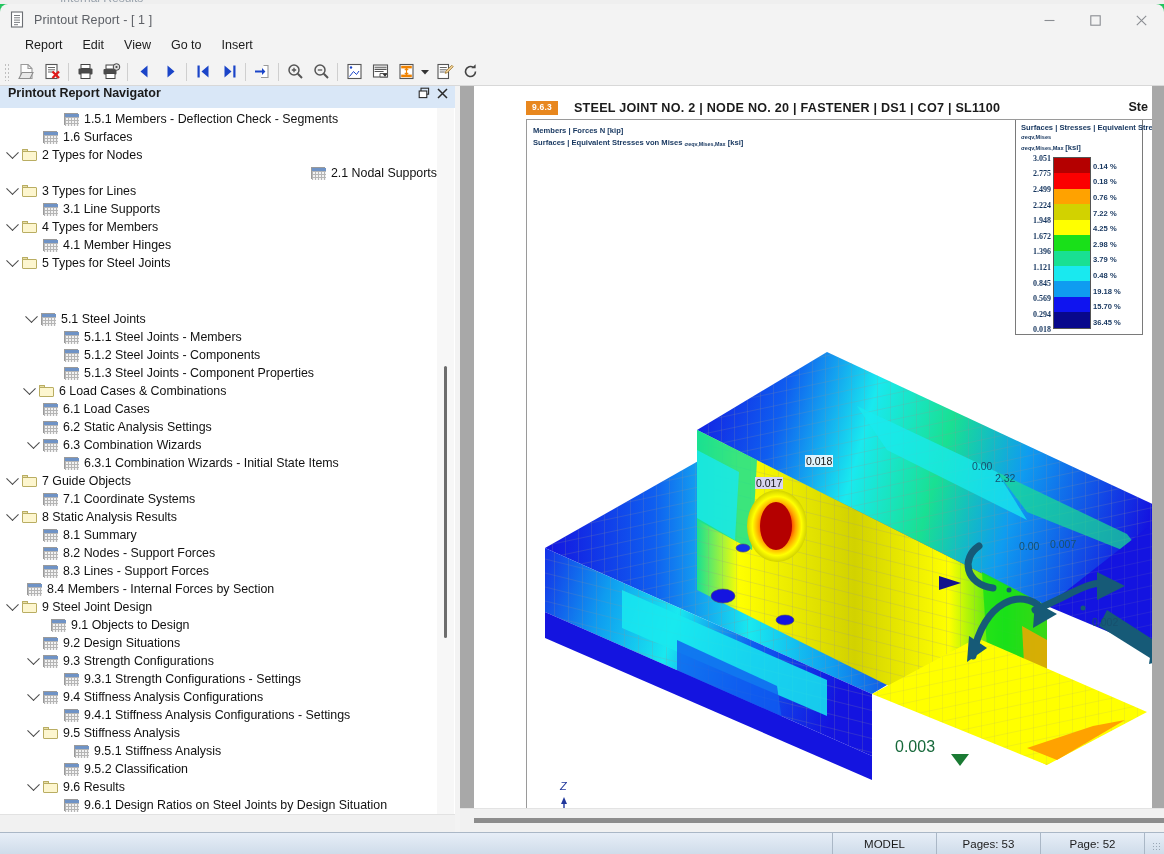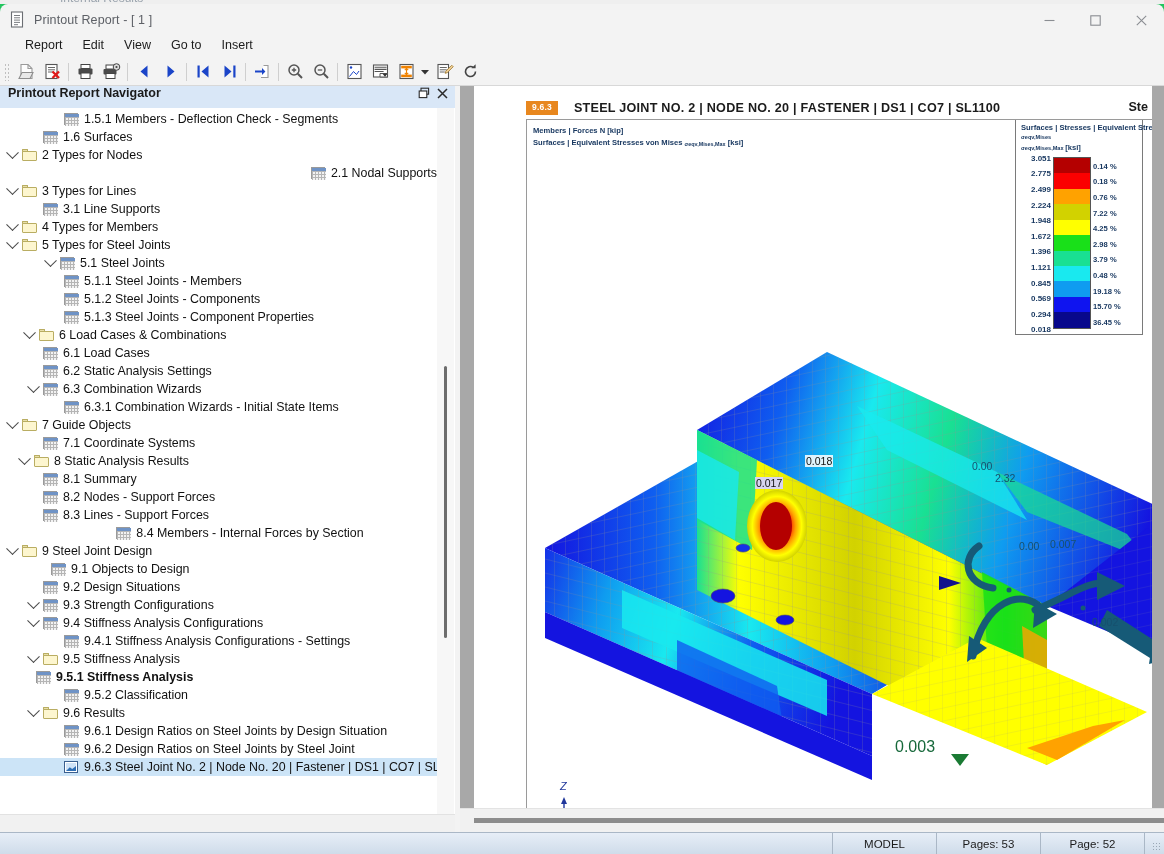--- a/index.html
+++ b/index.html
@@ -393,20 +393,21 @@
     border: 1px solid #555;
     display: flex;
     flex-direction: column;
   }
   .scale .swatches > div { flex: 1; }
   .scale .vals {
     position: absolute;
     left: 0; top: -6px;
     width: 30px;
     text-align: right;
+    font-family: Liberation Serif, serif;
   }
   .scale .vals div {
     height: 15.6px;
     font-size: 8px;
     color: #15355e;
     font-weight: bold;
     line-height: 15.6px;
   }
   .scale .pcts {
     position: absolute;
@@ -764,33 +765,43 @@
                 <span class="chev"></span>
               </span>
               <span class="icon-slot">
                 <span class="ico-folder">
                   <span class="tab"></span>
                   <span class="bd"></span>
                 </span>
               </span>
               <span class="label">4 Types for Members</span>
             </div>
+            <div class="tree-row" style="padding-left: 25px;">
+              <span class="twisty"></span>
+              <span class="icon-slot">
+                <span class="ico-table outl">
+                  <span class="hd"></span>
+                  <span class="gr"></span>
+                </span>
+              </span>
+              <span class="label">4.1 Member Hinges</span>
+            </div>
             <div class="tree-row" style="padding-left: 4px;">
               <span class="twisty">
                 <span class="chev"></span>
               </span>
               <span class="icon-slot">
                 <span class="ico-folder">
                   <span class="tab"></span>
                   <span class="bd"></span>
                 </span>
               </span>
               <span class="label">5 Types for Steel Joints</span>
             </div>
-            <div class="tree-row" style="padding-left: 42px;">
+            <div class="tree-row" style="padding-left: 23px; margin-top: 38px;">
               <span class="twisty">
                 <span class="chev"></span>
               </span>
               <span class="icon-slot">
                 <span class="ico-table outl">
                   <span class="hd"></span>
                   <span class="gr"></span>
                 </span>
               </span>
               <span class="label">5.1 Steel Joints</span>
@@ -894,21 +905,21 @@
             <div class="tree-row" style="padding-left: 25px;">
               <span class="twisty"></span>
               <span class="icon-slot">
                 <span class="ico-table outl">
                   <span class="hd"></span>
                   <span class="gr"></span>
                 </span>
               </span>
               <span class="label">7.1 Coordinate Systems</span>
             </div>
-            <div class="tree-row" style="padding-left: 16px;">
+            <div class="tree-row" style="padding-left: 4px;">
               <span class="twisty">
                 <span class="chev"></span>
               </span>
               <span class="icon-slot">
                 <span class="ico-folder">
                   <span class="tab"></span>
                   <span class="bd"></span>
                 </span>
               </span>
               <span class="label">8 Static Analysis Results</span>
@@ -936,21 +947,21 @@
             <div class="tree-row" style="padding-left: 25px;">
               <span class="twisty"></span>
               <span class="icon-slot">
                 <span class="ico-table outl">
                   <span class="hd"></span>
                   <span class="gr"></span>
                 </span>
               </span>
               <span class="label">8.3 Lines - Support Forces</span>
             </div>
-            <div class="tree-row" style="padding-left: 25px; justify-content: center;">
+            <div class="tree-row" style="padding-left: 9px;">
               <span class="twisty"></span>
               <span class="icon-slot">
                 <span class="ico-table outl">
                   <span class="hd"></span>
                   <span class="gr"></span>
                 </span>
               </span>
               <span class="label">8.4 Members - Internal Forces by Section</span>
             </div>
             <div class="tree-row" style="padding-left: 4px;">
@@ -990,20 +1001,30 @@
                 <span class="chev"></span>
               </span>
               <span class="icon-slot">
                 <span class="ico-table outl">
                   <span class="hd"></span>
                   <span class="gr"></span>
                 </span>
               </span>
               <span class="label">9.3 Strength Configurations</span>
             </div>
+            <div class="tree-row" style="padding-left: 46px;">
+              <span class="twisty"></span>
+              <span class="icon-slot">
+                <span class="ico-table outl">
+                  <span class="hd"></span>
+                  <span class="gr"></span>
+                </span>
+              </span>
+              <span class="label">9.3.1 Strength Configurations - Settings</span>
+            </div>
             <div class="tree-row" style="padding-left: 25px;">
               <span class="twisty">
                 <span class="chev"></span>
               </span>
               <span class="icon-slot">
                 <span class="ico-table outl">
                   <span class="hd"></span>
                   <span class="gr"></span>
                 </span>
               </span>
@@ -1024,21 +1045,21 @@
                 <span class="chev"></span>
               </span>
               <span class="icon-slot">
                 <span class="ico-folder">
                   <span class="tab"></span>
                   <span class="bd"></span>
                 </span>
               </span>
               <span class="label">9.5 Stiffness Analysis</span>
             </div>
-            <div class="tree-row" style="padding-left: 18px; font-weight: bold;">
+            <div class="tree-row" style="padding-left: 56px;">
               <span class="twisty"></span>
               <span class="icon-slot">
                 <span class="ico-table outl">
                   <span class="hd"></span>
                   <span class="gr"></span>
                 </span>
               </span>
               <span class="label">9.5.1 Stiffness Analysis</span>
             </div>
             <div class="tree-row" style="padding-left: 46px;">

